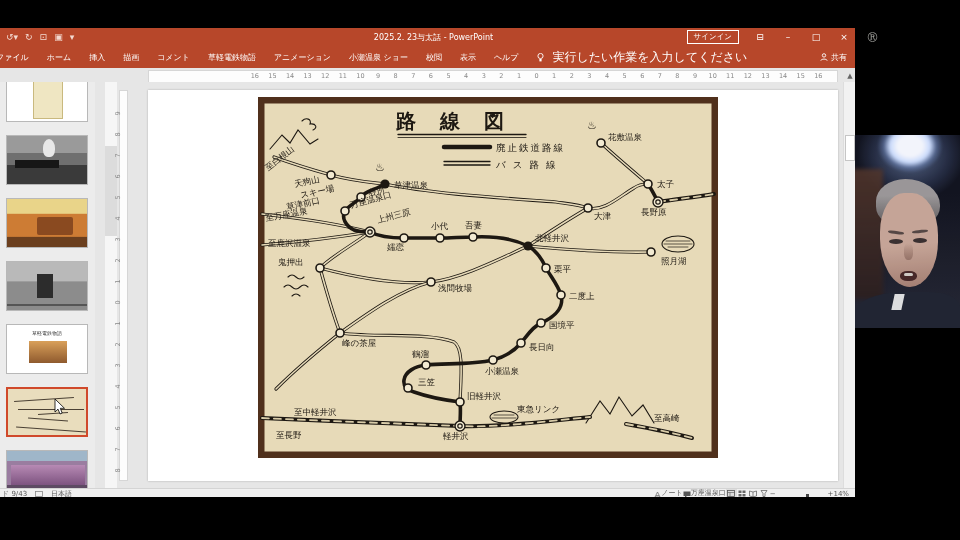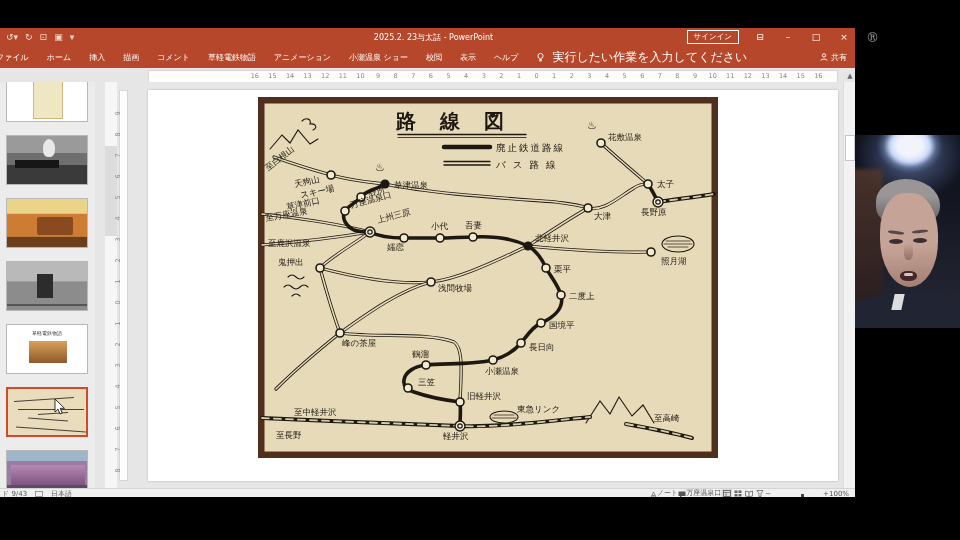--- a/index.html
+++ b/index.html
@@ -515,21 +515,21 @@
         <span class="viewbtn">
           <svg width="8" height="7" viewBox="0 0 8 7">
               <path d="M1,0.5 h6 L5,3.5 v3 h-2 v-3 Z" fill="none" stroke="#555" stroke-width="0.7"></path>
             </svg>
         </span>
         <span>−</span>
         <span id="zoomtrack">
             <span id="zoomthumb"></span>
           </span>
         <span>+</span>
-        <span>100%</span>
+        <span>14%</span>
       </div>
     </div>
   </div>
 
   <div id="webcam">
     <div class="wc" id="wc-halo"></div>
     <div class="wc" id="wc-light"></div>
     <div class="wc" id="wc-shelf"></div>
     <div class="wc" id="wc-hair"></div>
     <div class="wc" id="wc-face"></div>

